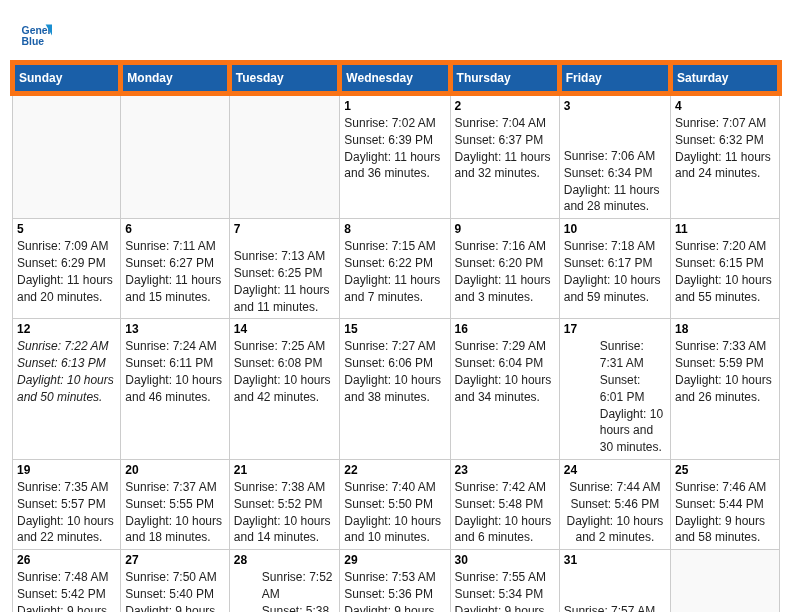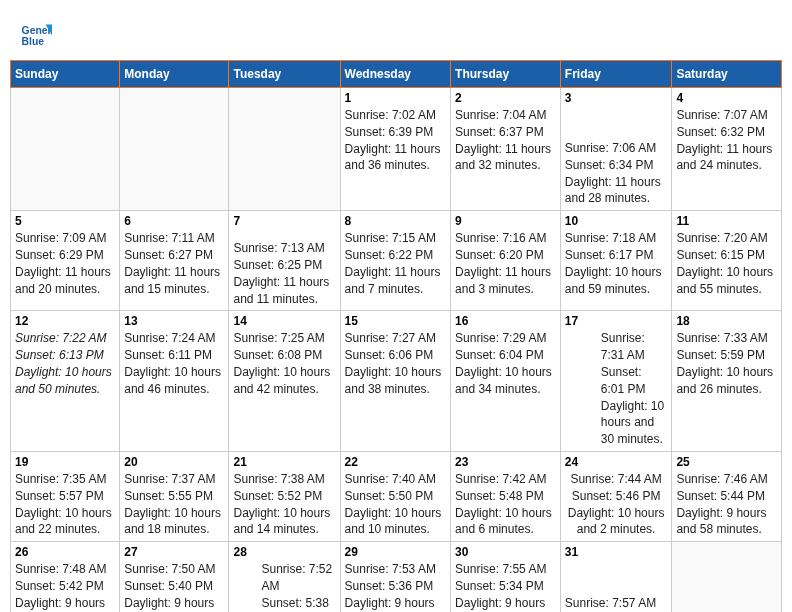--- a/index.html
+++ b/index.html
@@ -43,21 +43,21 @@
       border-collapse: collapse;
       font-size: 11px;
     }
     .calendar thead th {
       background: #1a5fa8;
       color: #fff;
       padding: 6px 4px;
       text-align: left;
       font-size: 12px;
       font-weight: bold;
-      border: 1px solid #f97316;
+      border: 5px solid #f97316;
     }
     .calendar tbody td {
       border: 1px solid #ccc;
       vertical-align: top;
       padding: 3px 4px;
       width: 113px;
       min-height: 80px;
       height: 85px;
     }
     .day-num {

